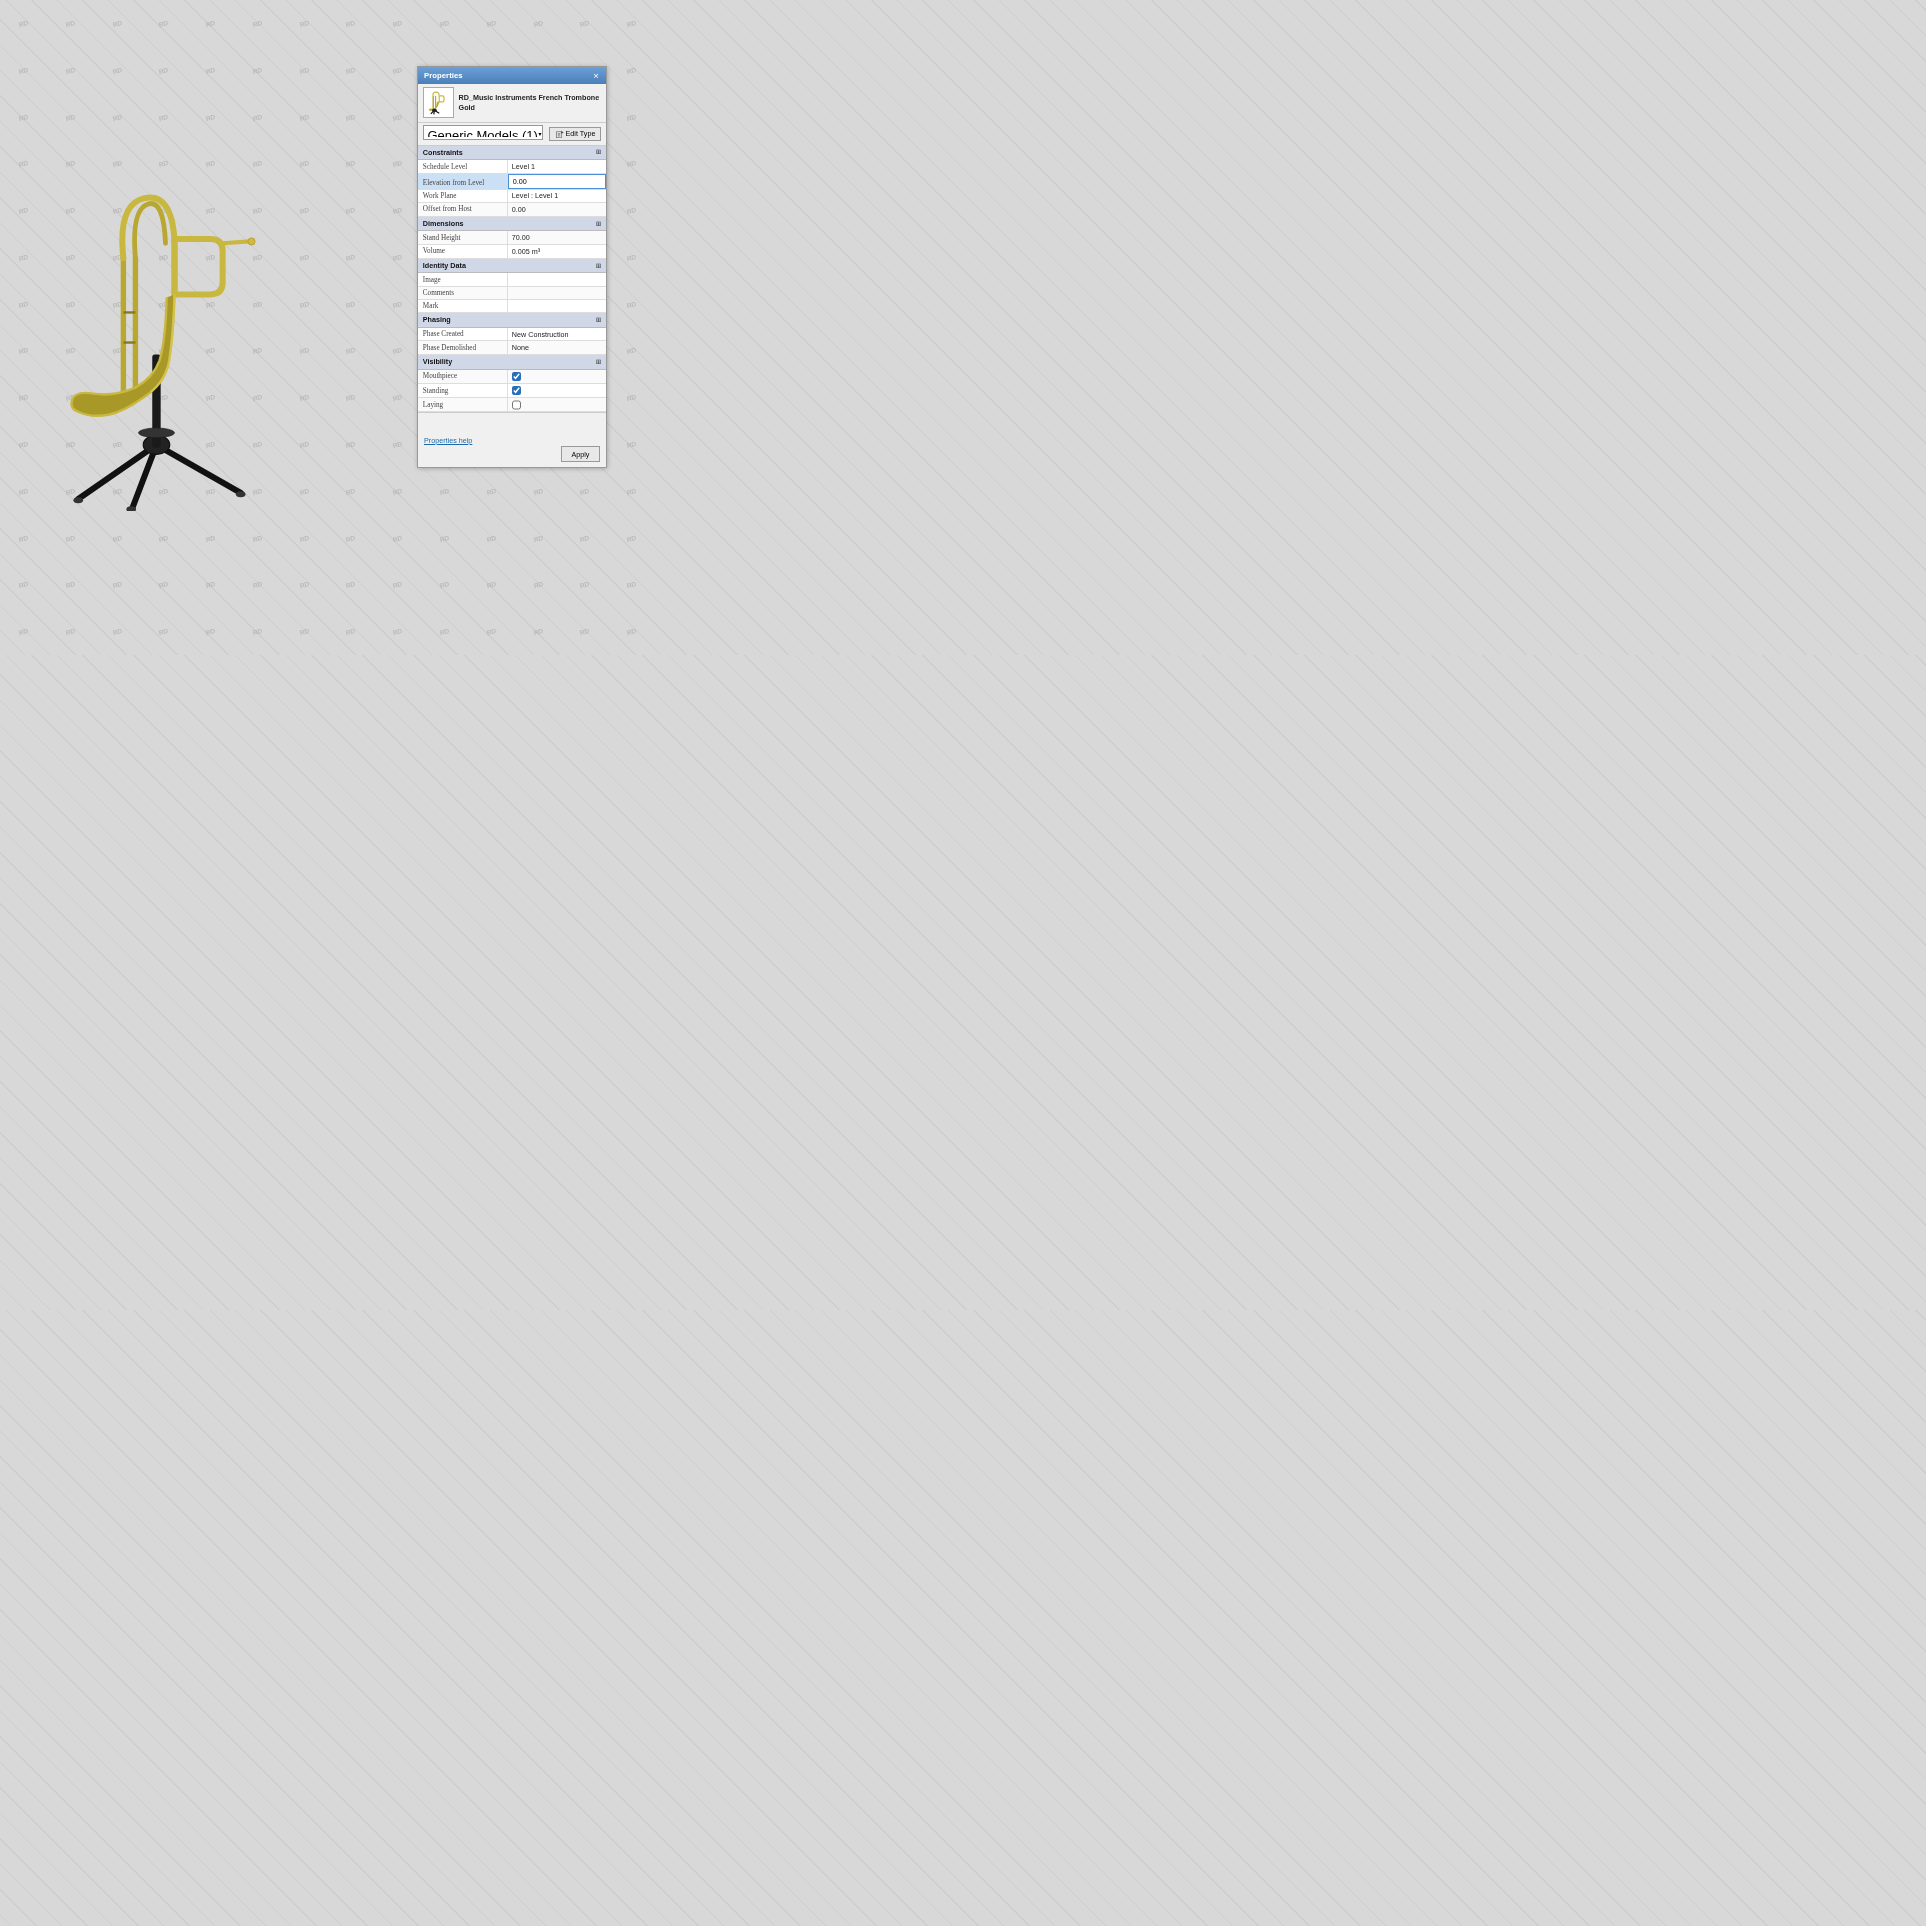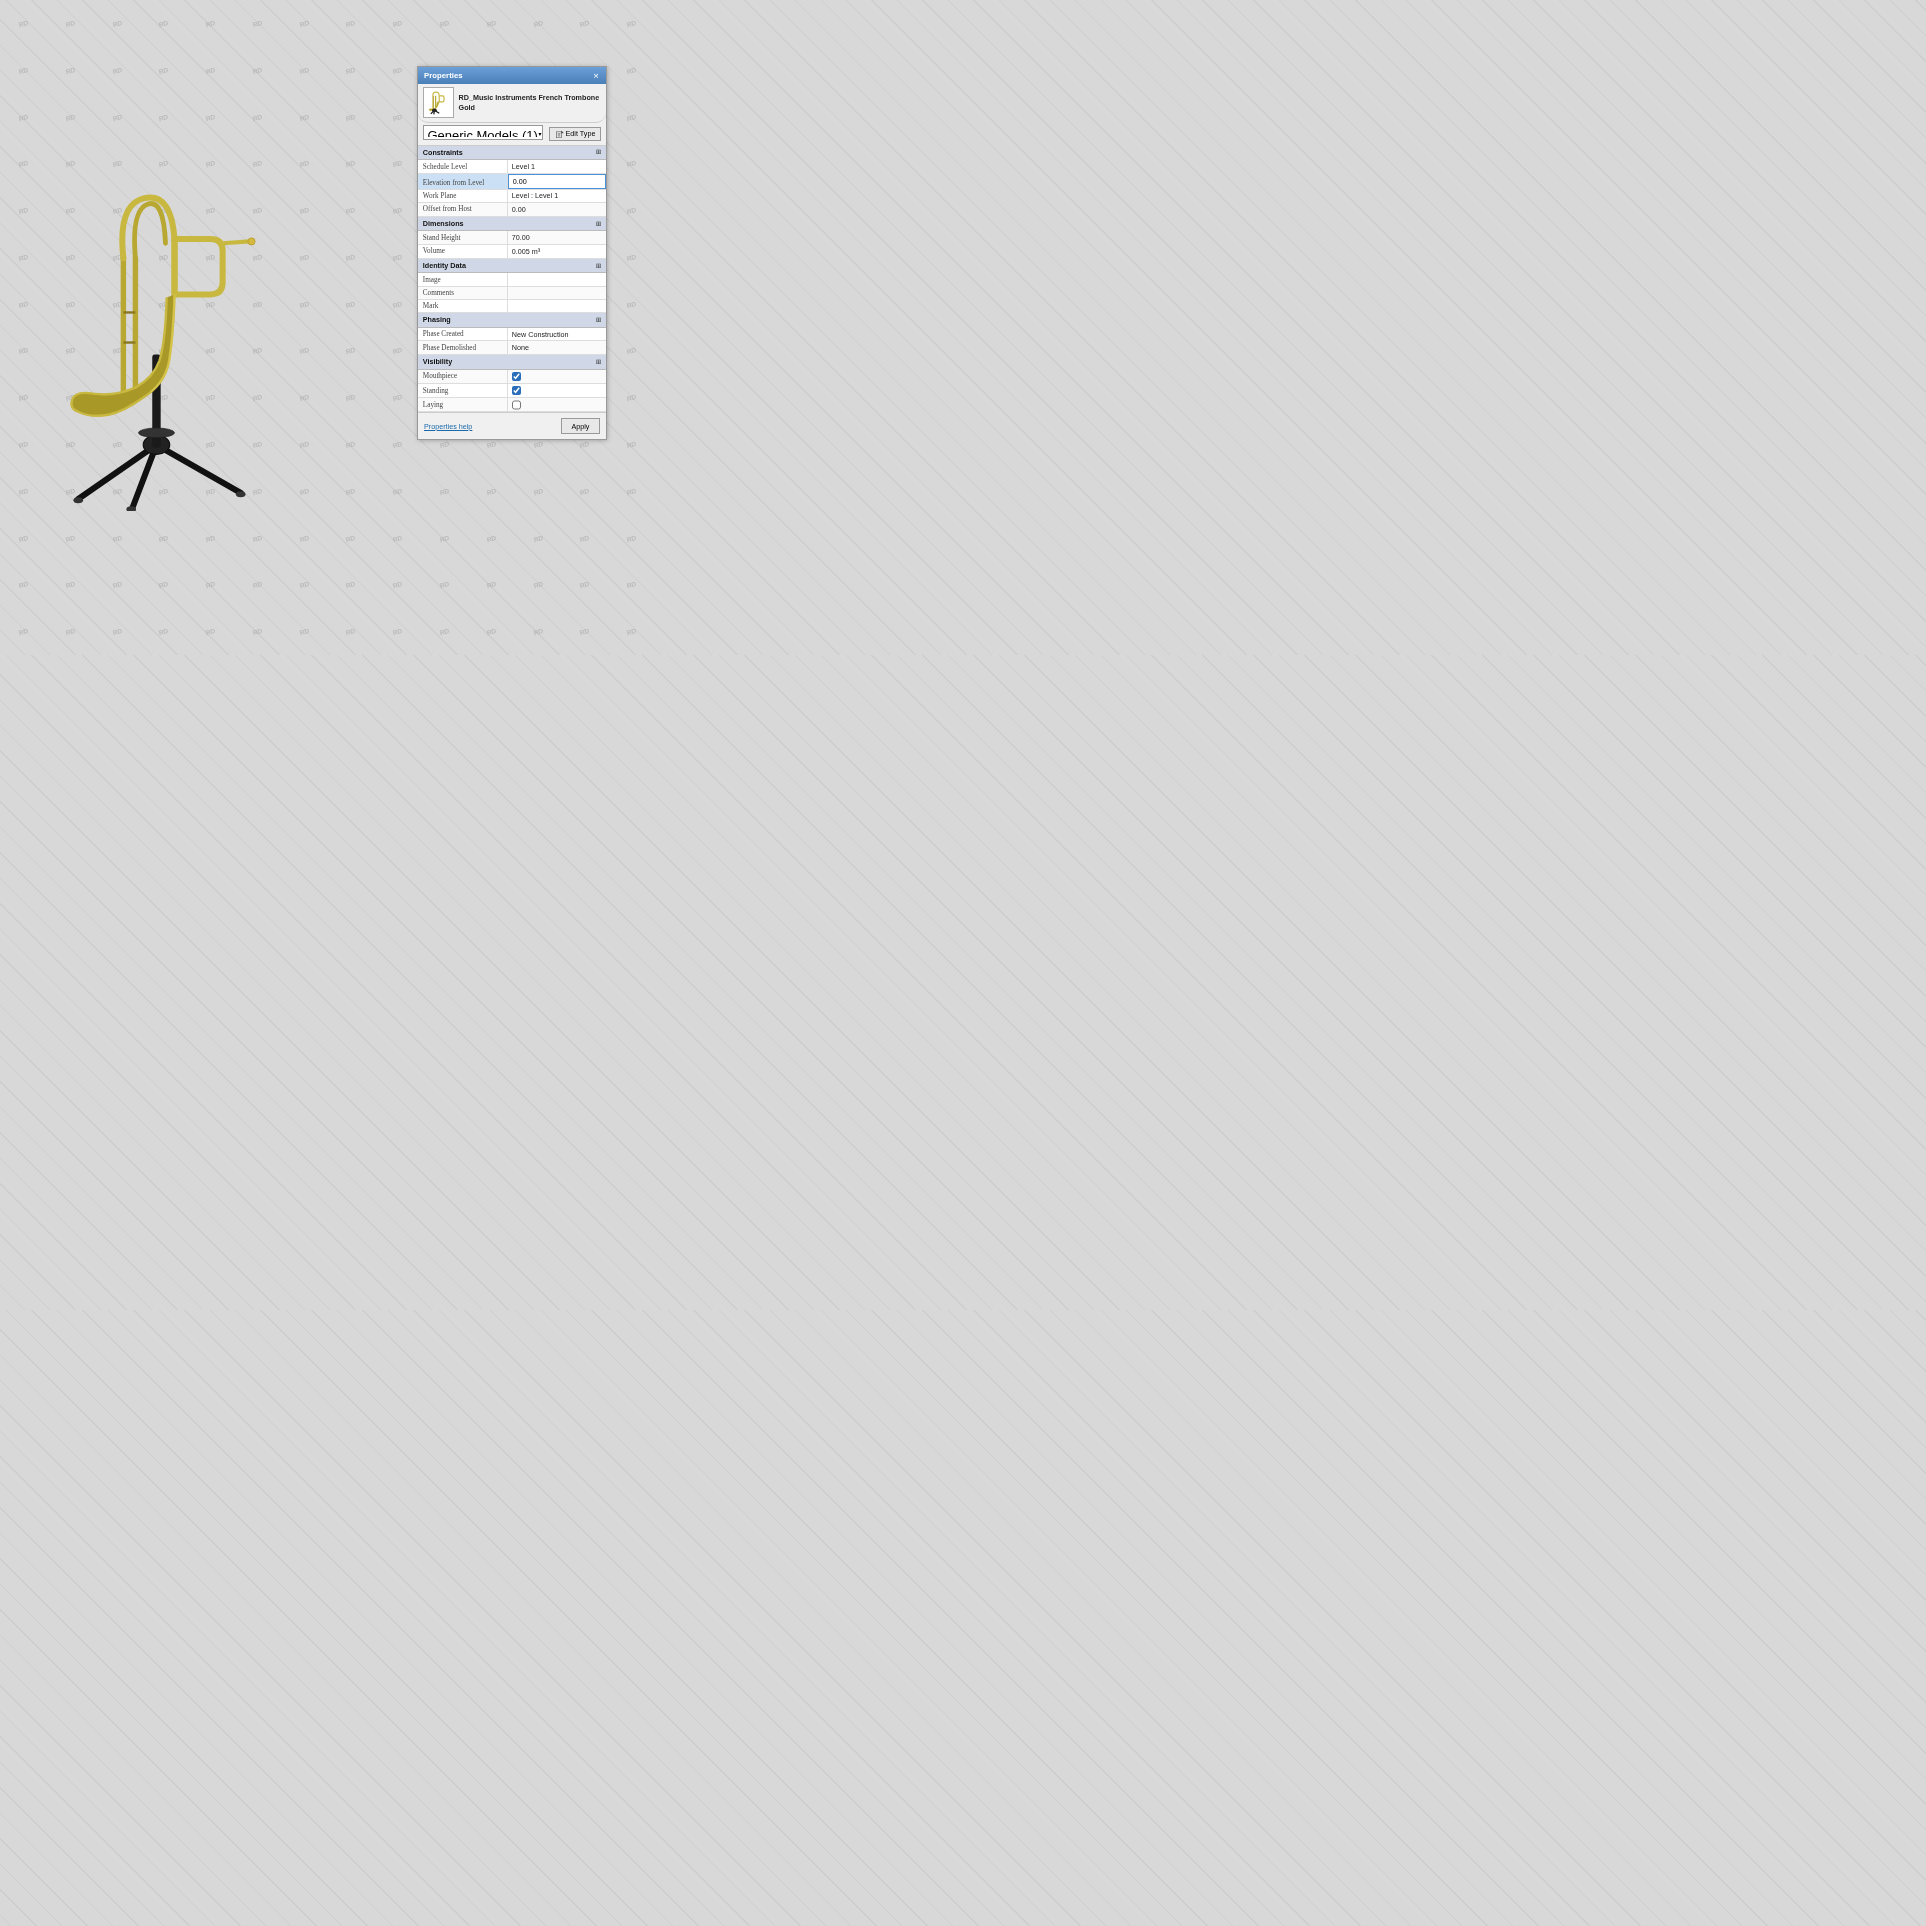--- a/index.html
+++ b/index.html
@@ -90,21 +90,20 @@
       padding: 0 1.2px;
     }
 
     .panel-header {
       display: flex;
       align-items: center;
       padding: 3.6px 4.8px;
       background: #f0f0f0;
       border-bottom: 0.6px solid #ccc;
       gap: 4.8px;
-      border-radius: 10px;
     }
 
     .panel-thumbnail {
       width: 31px;
       height: 31px;
       border: 0.6px solid #aaa;
       background: white;
       display: flex;
       align-items: center;
       justify-content: center;
@@ -281,20 +280,21 @@
       background: none;
       border: none;
     }
 
     .apply-btn {
       background: #e8e8e8;
       border: 0.6px solid #999;
       padding: 2.4px 9.6px;
       font-size: 7.2px;
       cursor: pointer;
+      margin-top: 28px;
     }
   </style>
 </head>
 <body>
 
 <div class="watermark-grid">
 <div class="watermark-cell">RD</div>
     <div class="watermark-cell">RD</div>
     <div class="watermark-cell">RD</div>
     <div class="watermark-cell">RD</div>

